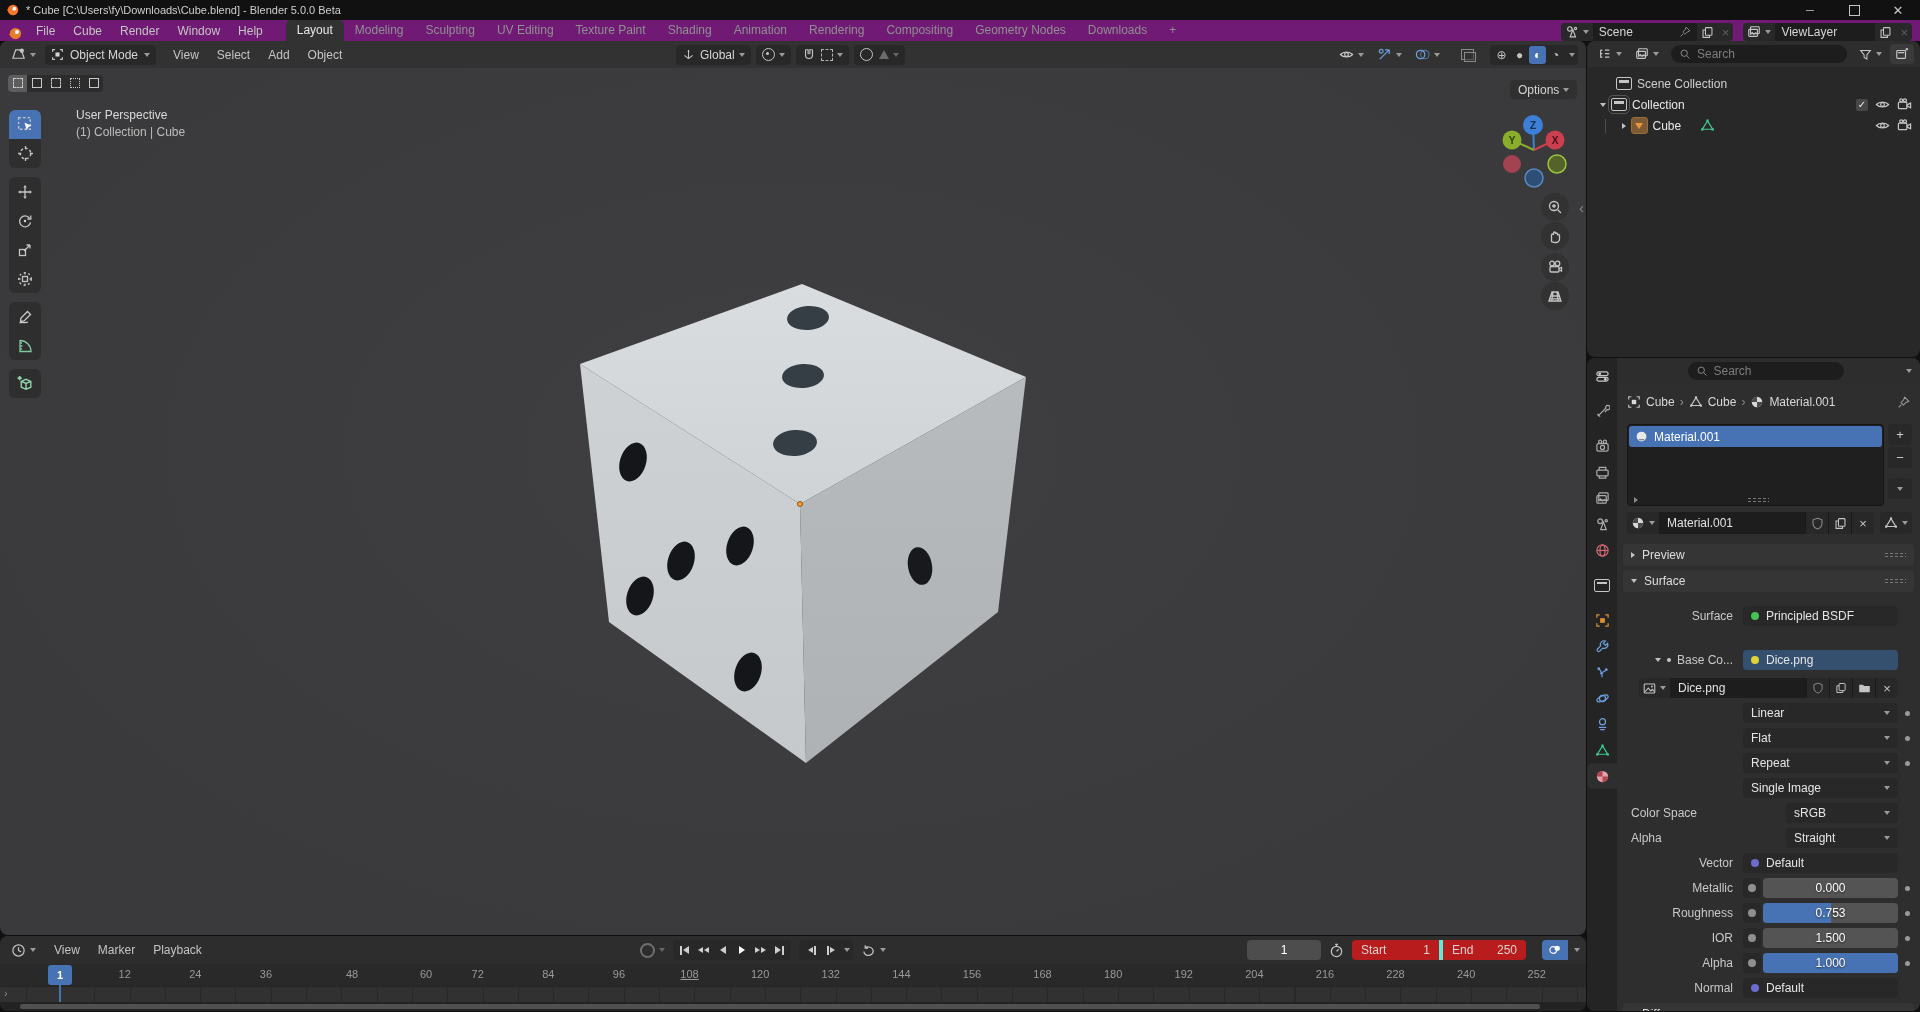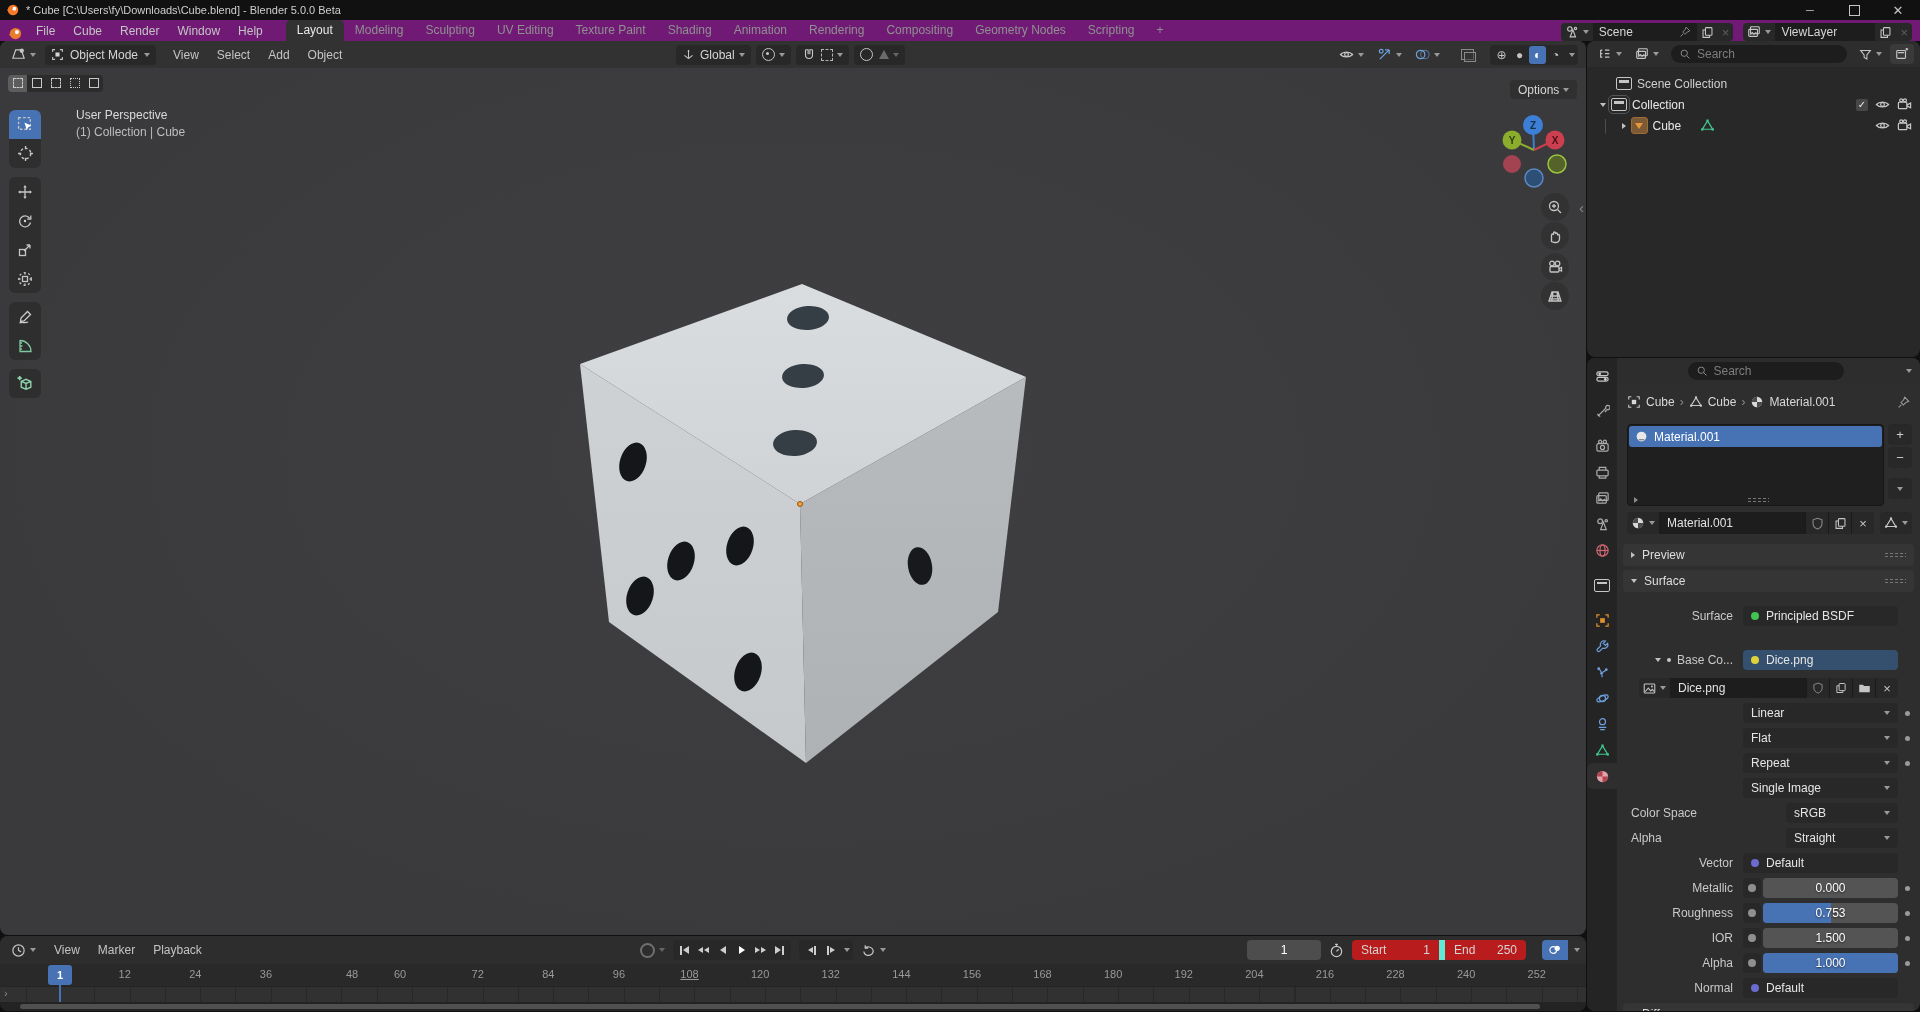--- a/index.html
+++ b/index.html
@@ -110,21 +110,21 @@
   .pbtn{width:19px;height:20px;display:flex;align-items:center;justify-content:center;gap:1px}
   .tri-r{width:0;height:0;border-top:4.5px solid transparent;border-bottom:4.5px solid transparent;border-left:6.5px solid #cecece}
   .tri-l{width:0;height:0;border-top:4.5px solid transparent;border-bottom:4.5px solid transparent;border-right:6.5px solid #cecece}
   .tri-r.s{border-top-width:3.5px;border-bottom-width:3.5px;border-left-width:5px}
   .tri-l.s{border-top-width:3.5px;border-bottom-width:3.5px;border-right-width:5px}
   .vbar{width:2px;height:9px;background:#cecece}
   #playhead-badge{position:absolute;left:48px;top:29px;width:24px;height:20px;background:#4772b3;border-radius:3px;color:#fff;text-align:center;line-height:20px;font-weight:bold;font-size:11px}
   #playhead-line{position:absolute;left:59px;top:49px;width:2px;height:17px;background:#4772b3}
   .fieldpair{display:flex;height:20px;border-radius:4px;overflow:hidden;background:#b91c1c}
   .fieldpair .f{width:87px;display:flex;align-items:center;justify-content:space-between;padding:0 9px;box-sizing:border-box}
-  .fieldpair .f + .f{border-left:6px solid #5eead4}
+  .fieldpair .f + .f{border-left:4px solid #5eead4}
   .xglyph{color:#5f5f5f;font-size:13px}
 </style>
 </head>
 <body>
 
 <svg width="0" height="0" style="position:absolute">
   <defs>
     <symbol id="i-eye" viewBox="0 0 16 16">
         <path d="M1.5 8 C4.5 4.5 11.5 4.5 14.5 8 C11.5 11.5 4.5 11.5 1.5 8 Z"></path>
         <circle cx="8" cy="8" r="2"></circle>
@@ -359,21 +359,21 @@
       <span class="ws-tab active">Layout</span>
       <span class="ws-tab">Modeling</span>
       <span class="ws-tab">Sculpting</span>
       <span class="ws-tab">UV Editing</span>
       <span class="ws-tab">Texture Paint</span>
       <span class="ws-tab">Shading</span>
       <span class="ws-tab">Animation</span>
       <span class="ws-tab">Rendering</span>
       <span class="ws-tab">Compositing</span>
       <span class="ws-tab">Geometry Nodes</span>
-      <span class="ws-tab">Scripting</span>
+      <span class="ws-tab">Downloads</span>
       <span class="ws-tab">+</span>
     </span>
   <span style="margin-left:auto" class="flex">
     <span class="pillgrp">
       <span class="cell">
           <svg class="ic" width="14" height="14">
             <use href="#i-scene"></use>
           </svg>
           <span class="chev"></span>
         </span>
@@ -1181,21 +1181,21 @@
           </span>
       </span>
     </span>
   </div>
 
   <div id="tl-ruler">
       <span class="tick" style="left: 124.718px;">12</span>
       <span class="tick" style="left: 195.32px;">24</span>
       <span class="tick" style="left: 265.923px;">36</span>
       <span class="tick" style="left: 352px;">48</span>
-      <span class="tick" style="left: 400px;">60</span>
+      <span class="tick" style="left: 426px;">60</span>
       <span class="tick" style="left: 477.728px;">72</span>
       <span class="tick" style="left: 548.331px;">84</span>
       <span class="tick" style="left: 618.933px;">96</span>
       <span class="tick" style="left: 689.534px; text-decoration: underline;">108</span>
       <span class="tick" style="left: 760.136px;">120</span>
       <span class="tick" style="left: 830.738px;">132</span>
       <span class="tick" style="left: 901.34px;">144</span>
       <span class="tick" style="left: 971.942px;">156</span>
       <span class="tick" style="left: 1042.54px;">168</span>
       <span class="tick" style="left: 1113.15px;">180</span>

